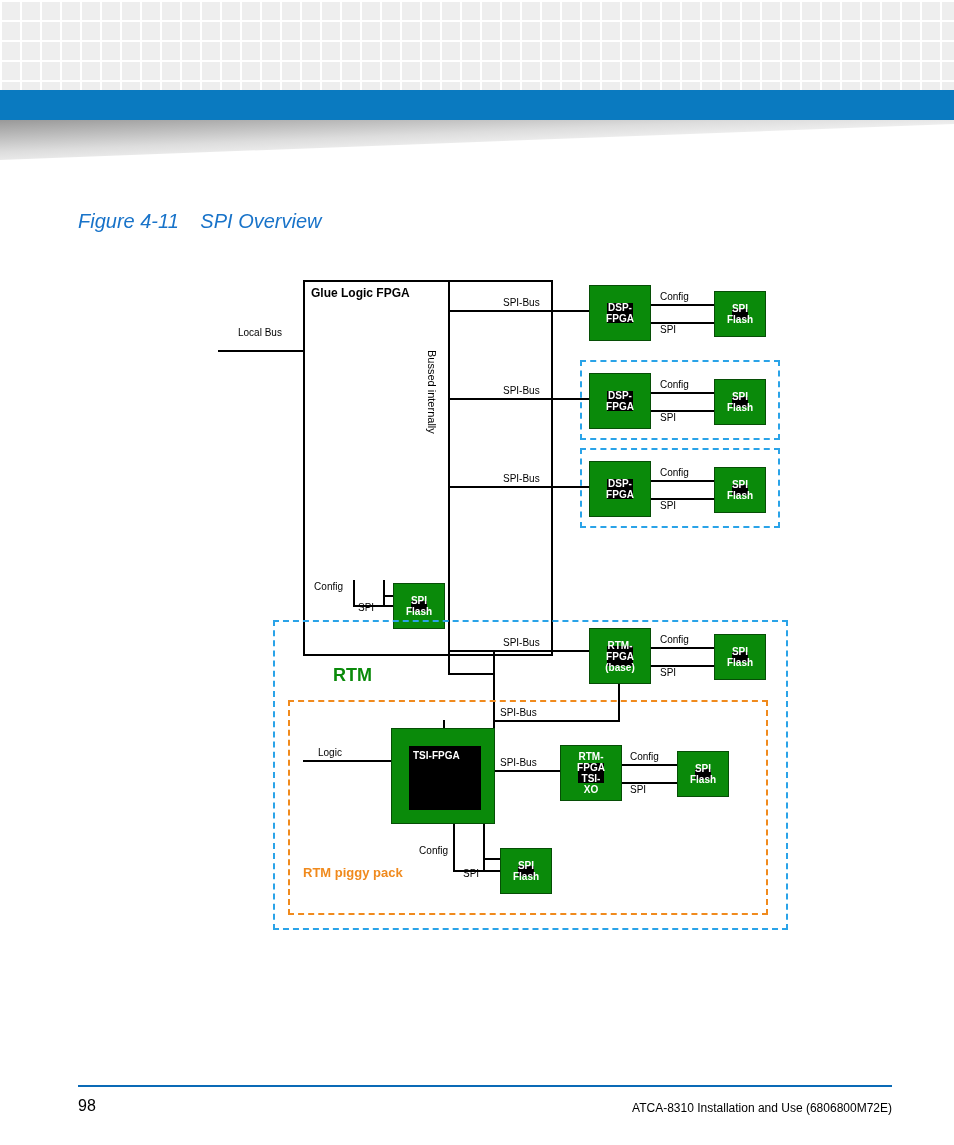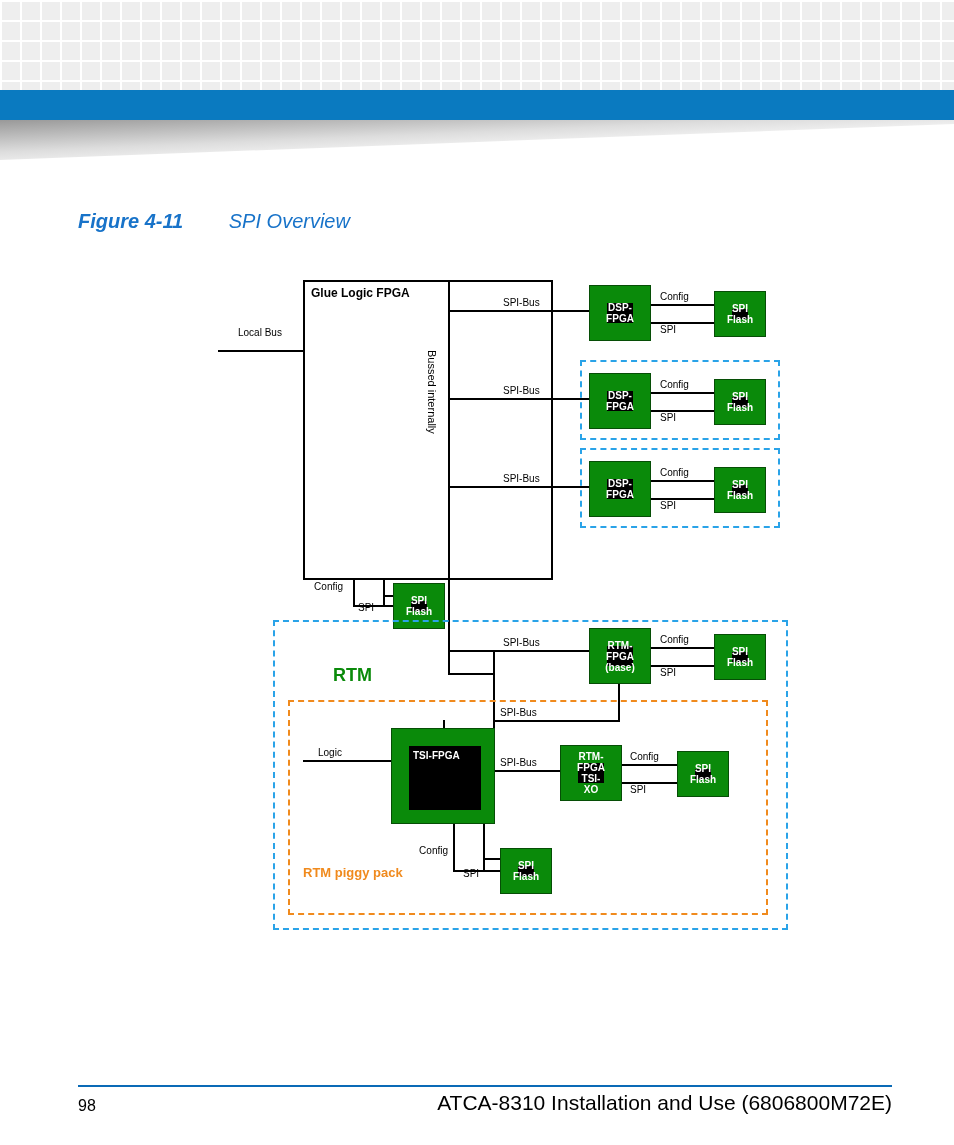--- a/index.html
+++ b/index.html
@@ -12,43 +12,43 @@
       linear-gradient(#eee 0,#eee 100%);
     background-size:20px 20px,20px 20px,100% 100%;
     background-position:0 0,0 0,0 0;}
   .title{position:absolute;top:30px;right:70px;font-size:28px;font-weight:700;color:#0a6ab6;background:#fff;padding:0 10px;}
   .bluebar{position:absolute;top:90px;left:0;right:0;height:30px;background:#0a7ac0;}
   .wedge{position:absolute;top:120px;left:0;right:0;height:40px;
     background:linear-gradient(to bottom right,#999 0%,#ddd 40%,#fff 70%);
     clip-path:polygon(0 0,100% 0,100% 10%,0 100%);}
   
   .figcap{position:absolute;top:210px;left:78px;color:#1873c9;font-style:italic;font-size:20px;}
-  .figcap .num{margin-right:40px;font-weight:bold;}
+  .figcap .num{margin-right:16px;}
   .diagram{position:absolute;top:250px;left:78px;width:800px;height:700px;}
   .box{position:absolute;border:2px solid #000;box-sizing:border-box;}
-  .glue{left:225px;top:30px;width:250px;height:300px;padding-left:24px;}
+  .glue{left:225px;top:30px;width:250px;height:376px;padding-left:24px;}
   .glue .lbl{position:absolute;top:4px;left:6px;font-size:12px;font-weight:700;}
   .chip{position:absolute;background:#0a8a0a;border:1px solid #064e06;box-sizing:border-box;padding:17px;}
   .chip .inner{width:100%;height:100%;background:#000;color:#fff;font-size:10px;font-weight:700;display:flex;align-items:center;justify-content:center;text-align:center;white-space:pre-line;}
   .small{width:52px;height:46px;}
   .med{width:62px;height:56px;}
   .big{width:104px;height:96px;}
   .txt{position:absolute;font-size:10px;}
   .vlabel{position:absolute;font-size:11px;transform:rotate(90deg);transform-origin:left top;}
   .hline{position:absolute;height:2px;background:#000;}
   .vline{position:absolute;width:2px;background:#000;}
   .dashbox{position:absolute;border:2px dashed;box-sizing:border-box;}
   .blue-dash{border-color:#2aa3e8;}
   .orange-dash{border-color:#f08a1d;}
   .rtm-lbl{position:absolute;color:#0a8a0a;font-weight:700;font-size:18px;}
   .piggy-lbl{position:absolute;color:#f08a1d;font-weight:700;font-size:13px;}
   
   .footrule{position:absolute;left:78px;right:62px;bottom:58px;height:2px;background:#0a6ab6;}
   .pgnum{position:absolute;left:78px;bottom:30px;font-size:16px;}
-  .doc{position:absolute;right:62px;bottom:30px;font-size:21px;margin-left:15px;}
+  .doc{position:absolute;right:62px;bottom:30px;font-size:12px;margin-left:15px;}
 </style>
 </head>
 <body>
 
 <div class="page">
   <div class="checker"></div>
   <div class="bluebar"></div>
   <div class="wedge"></div>
 
   <div class="figcap">

